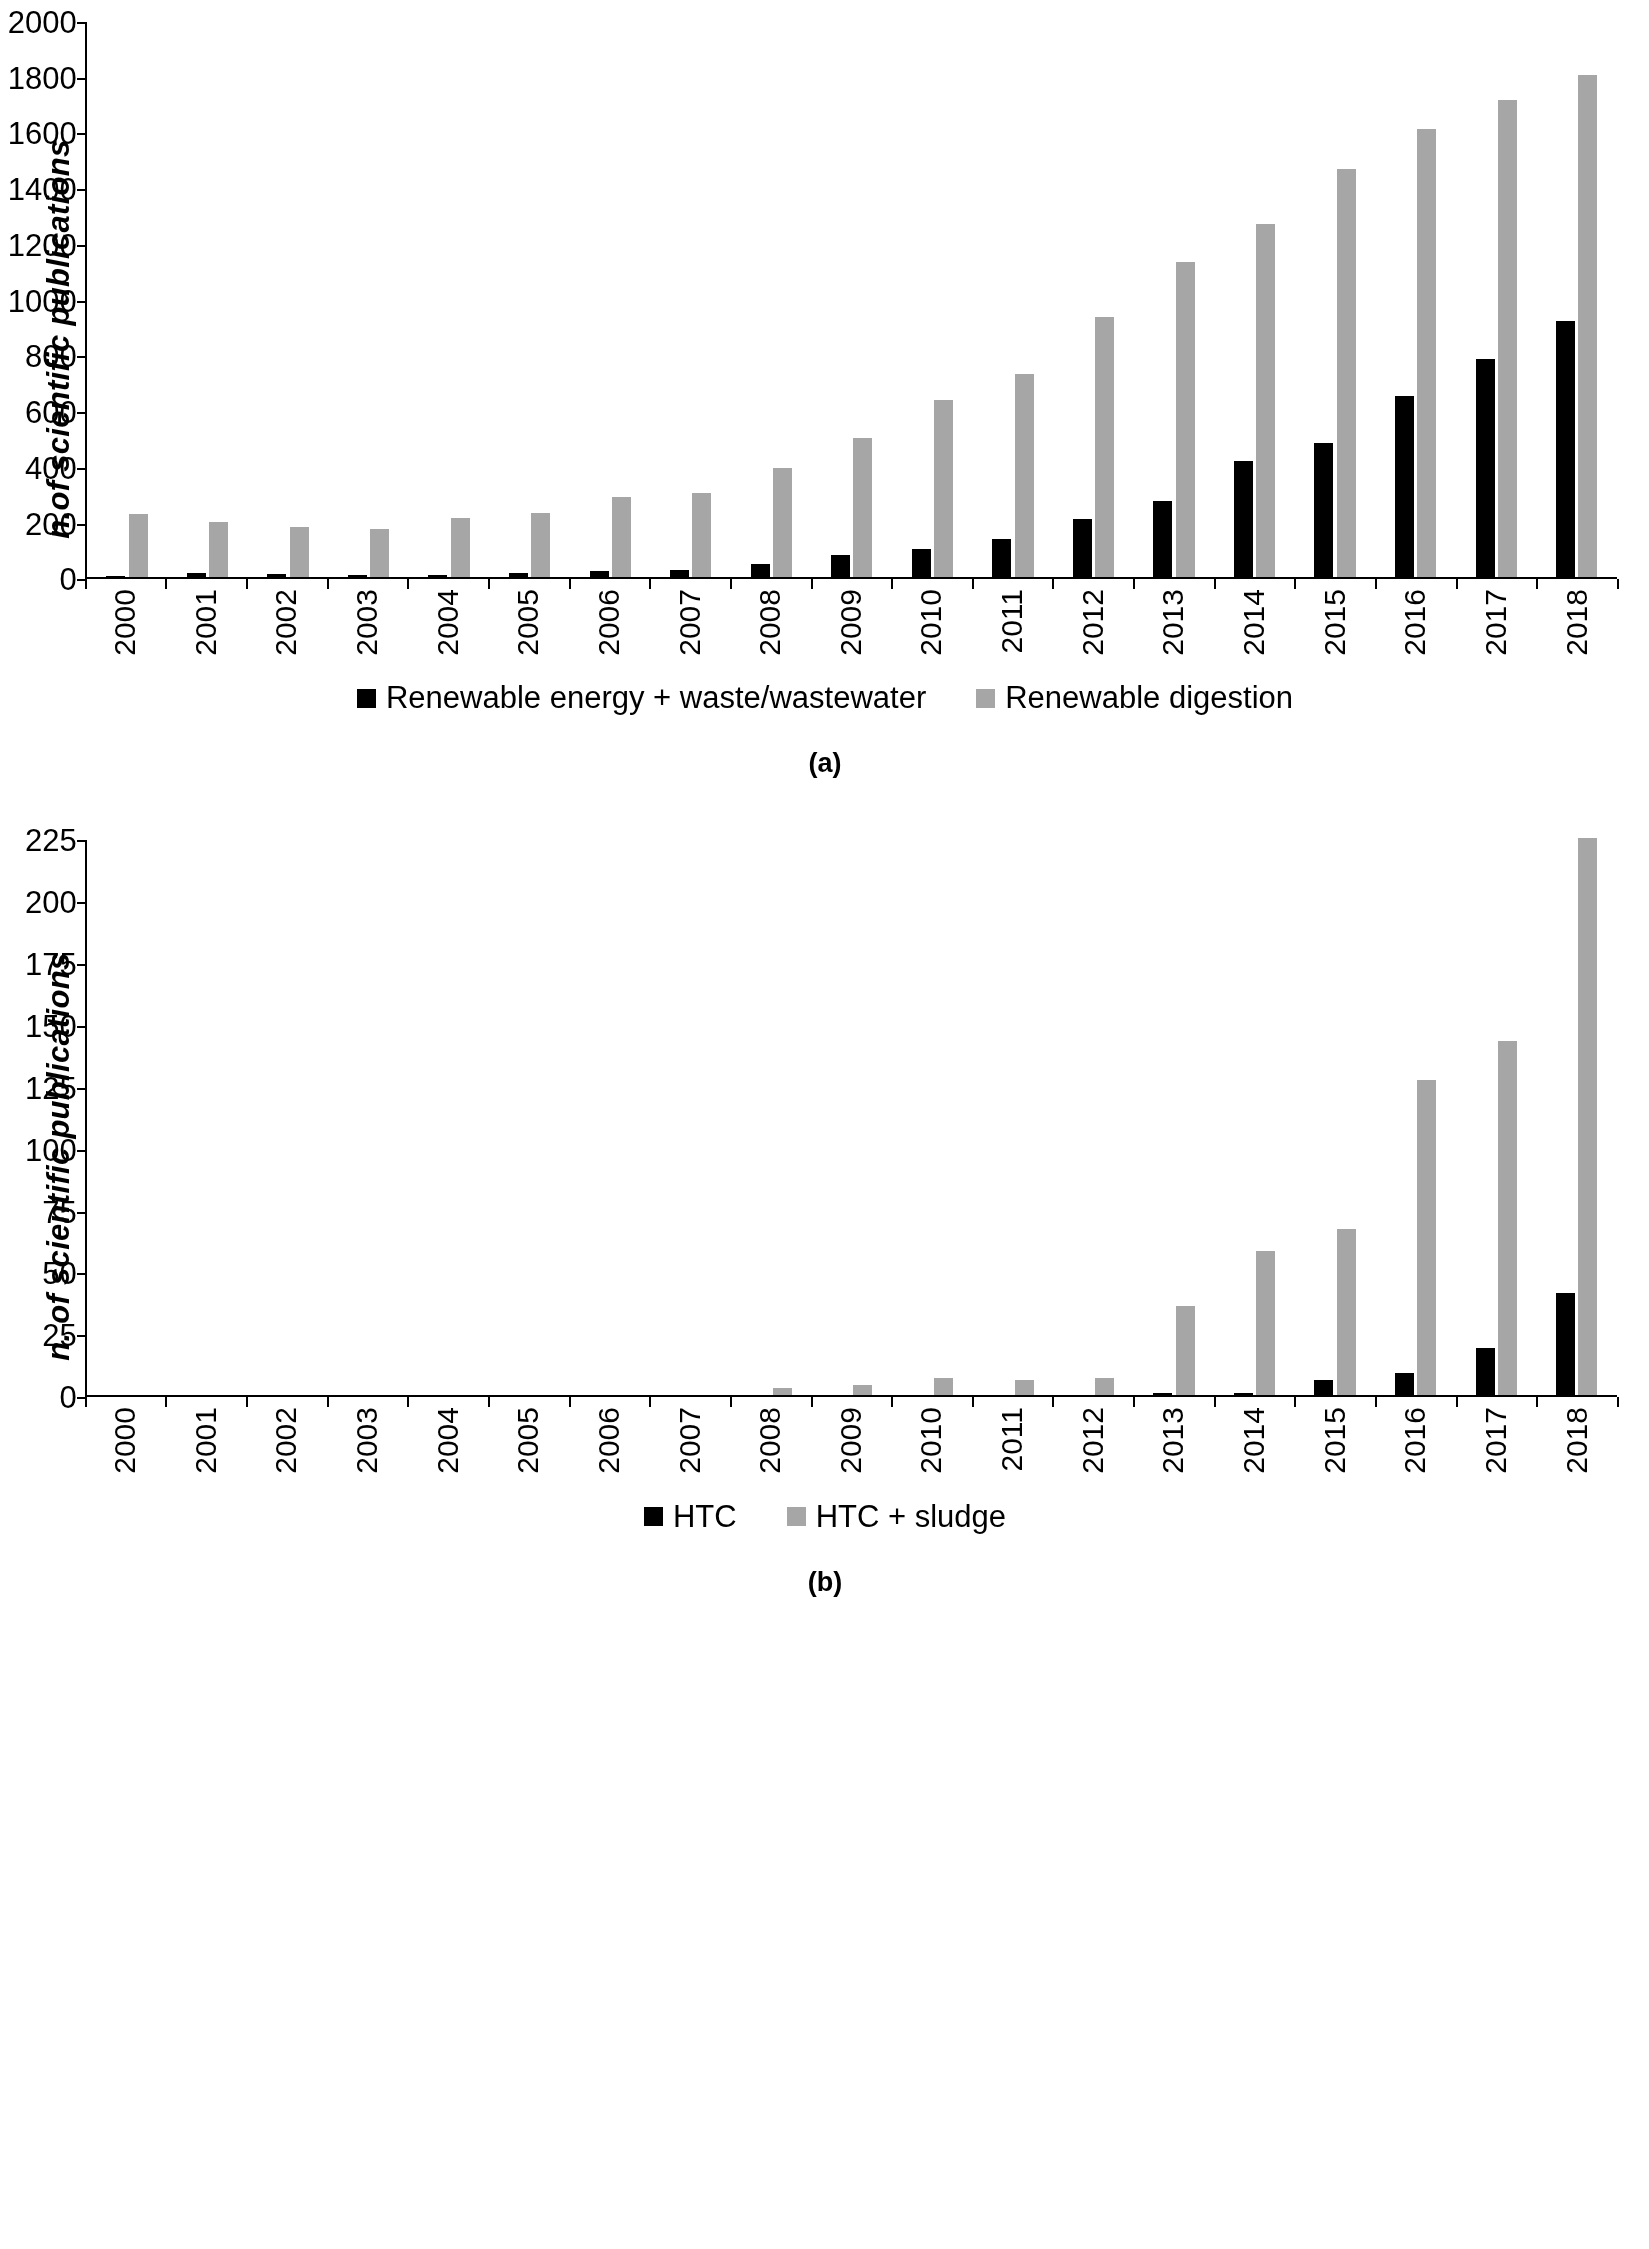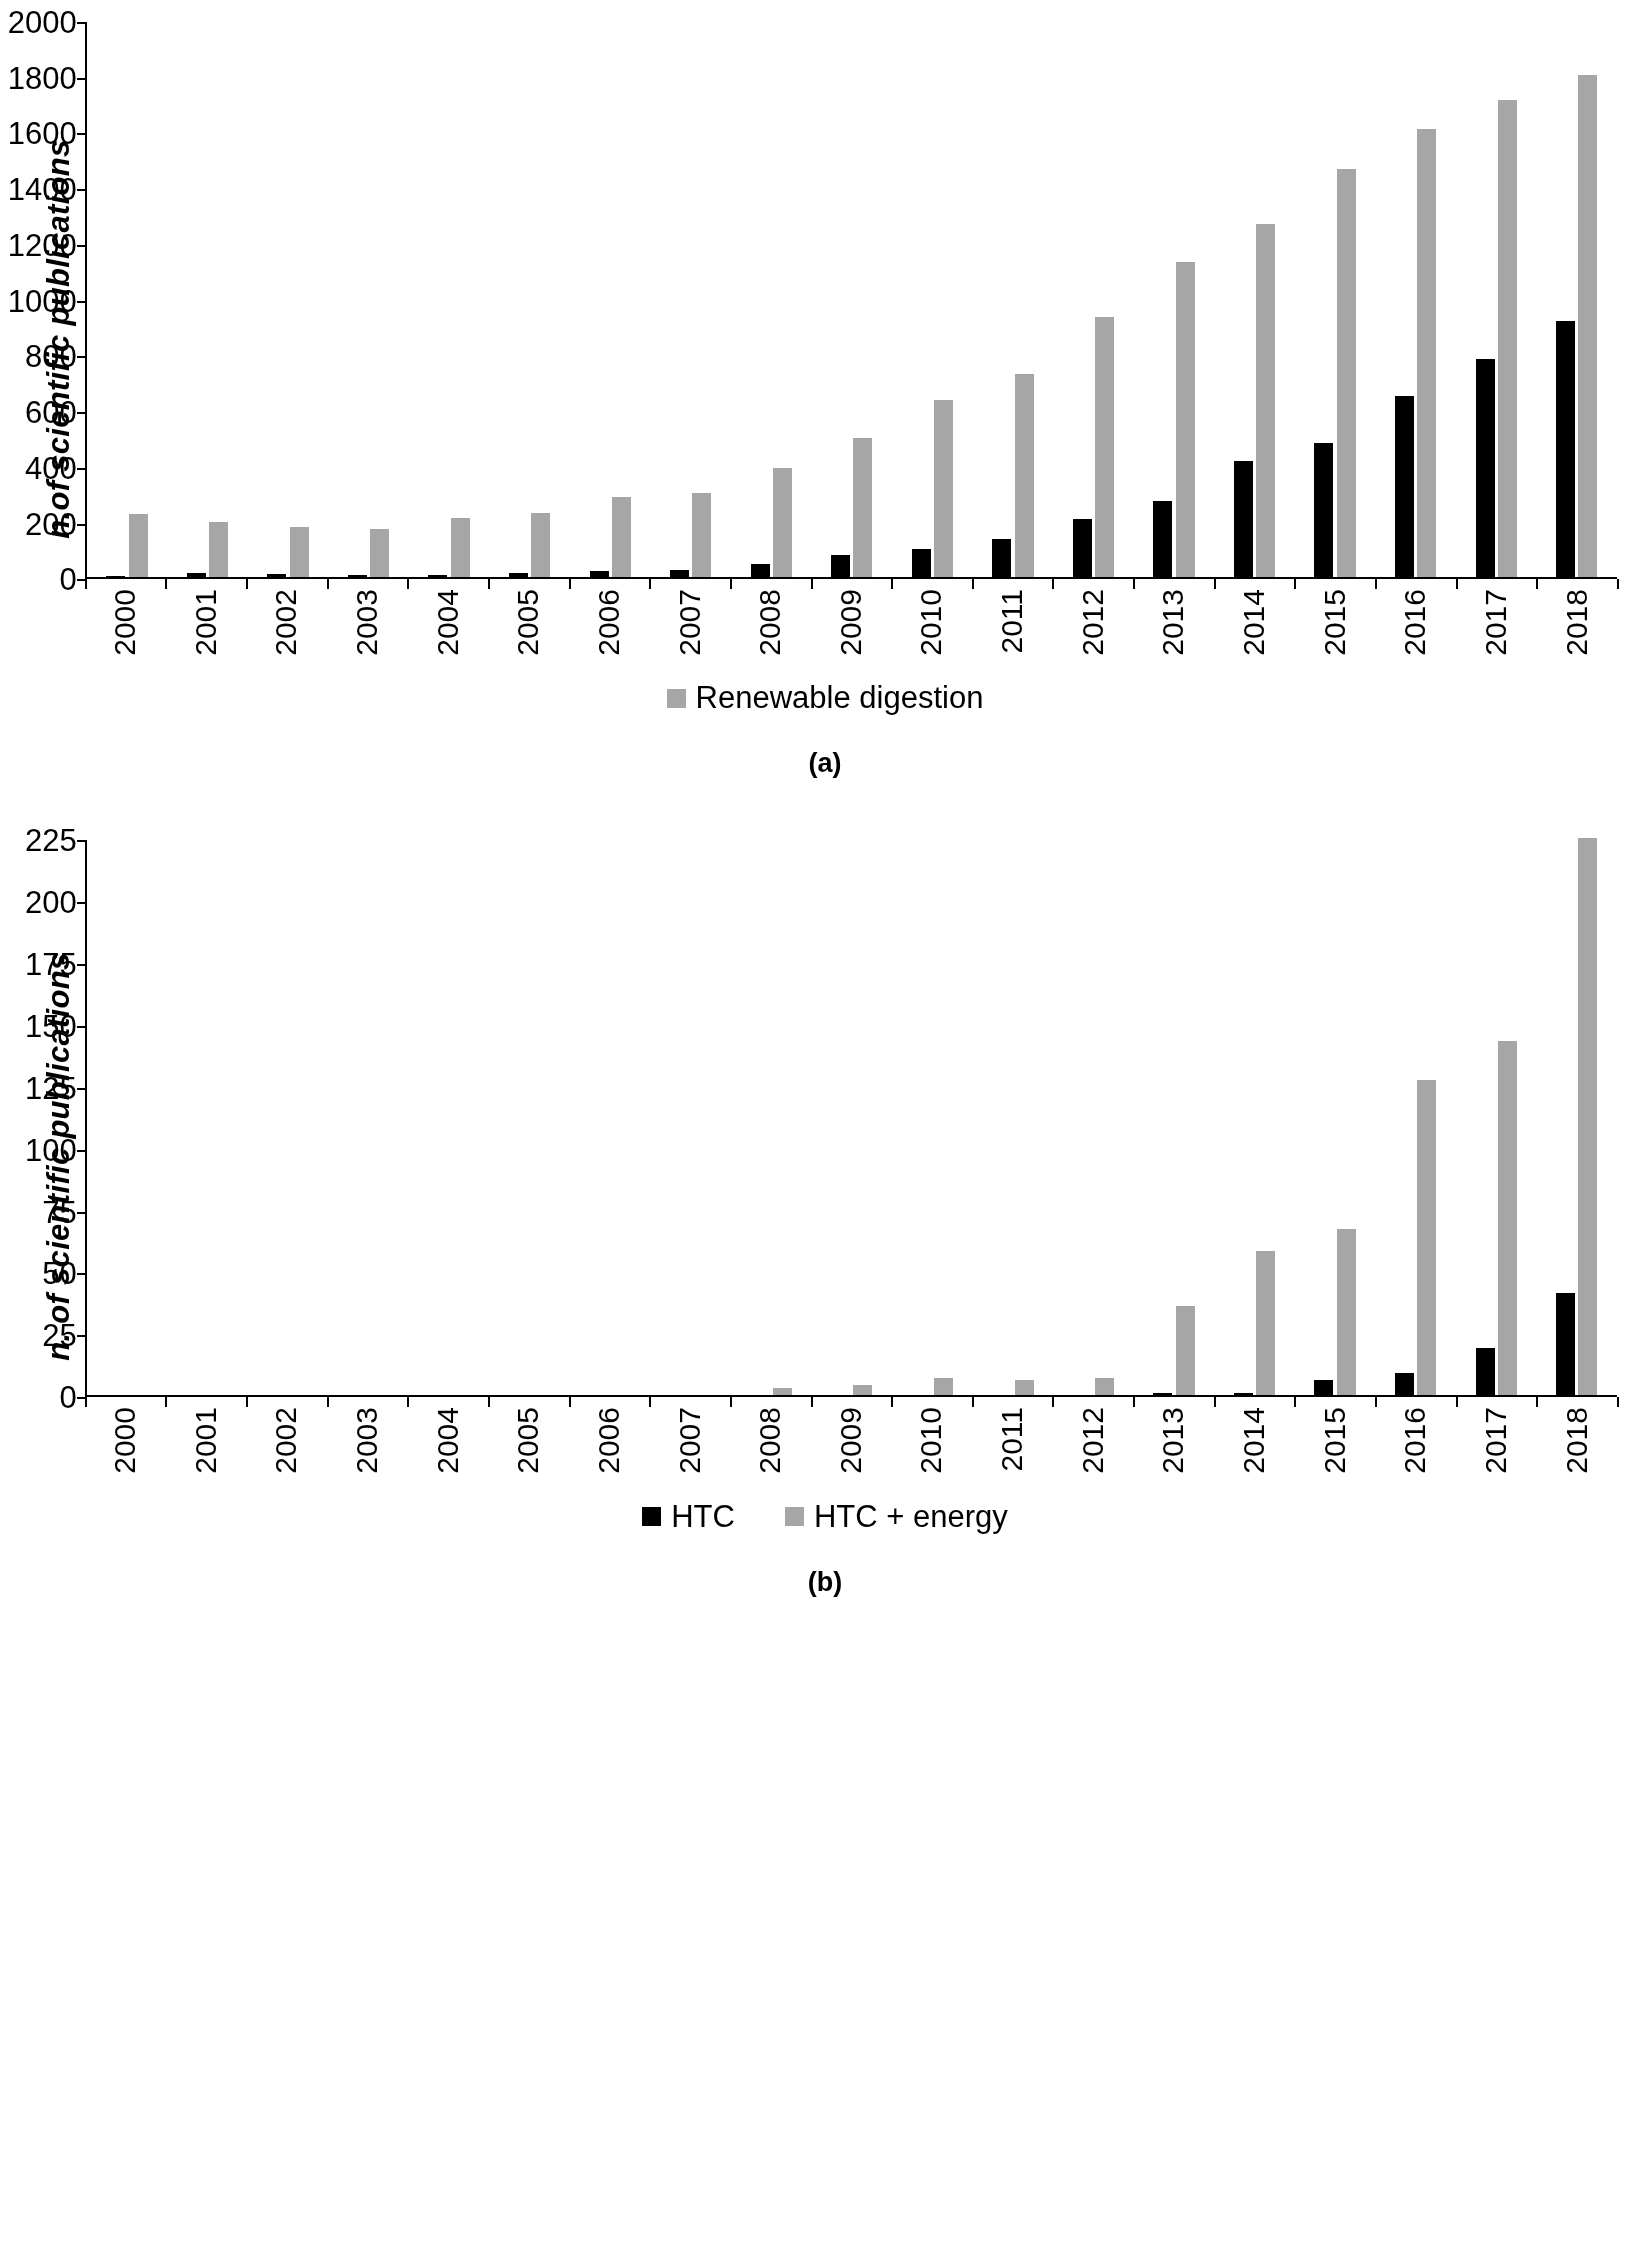--- a/index.html
+++ b/index.html
@@ -380,20 +380,24 @@
               <span>2017</span>
             </div>
             <div class="xl">
               <span>2018</span>
             </div>
           </div>
       </div>
     </div>
     <div class="legend">
       <div class="item">
+        <span class="swatch s1"></span>
+        <span>Renewable energy + waste/wastewater</span>
+      </div>
+      <div class="item">
         <span class="swatch s2"></span>
         <span>Renewable digestion</span>
       </div>
     </div>
     <div class="caption">
       <b>(a)</b>
     </div>
   </div>
 
   <div class="spacer-a"></div>
@@ -588,21 +592,21 @@
           </div>
       </div>
     </div>
     <div class="legend">
       <div class="item">
         <span class="swatch s1"></span>
         <span>HTC</span>
       </div>
       <div class="item">
         <span class="swatch s2"></span>
-        <span>HTC + energy</span>
+        <span>HTC + sludge</span>
       </div>
     </div>
     <div class="caption">
       <b>(b)</b>
     </div>
   </div>
 
 </div>
 
 

